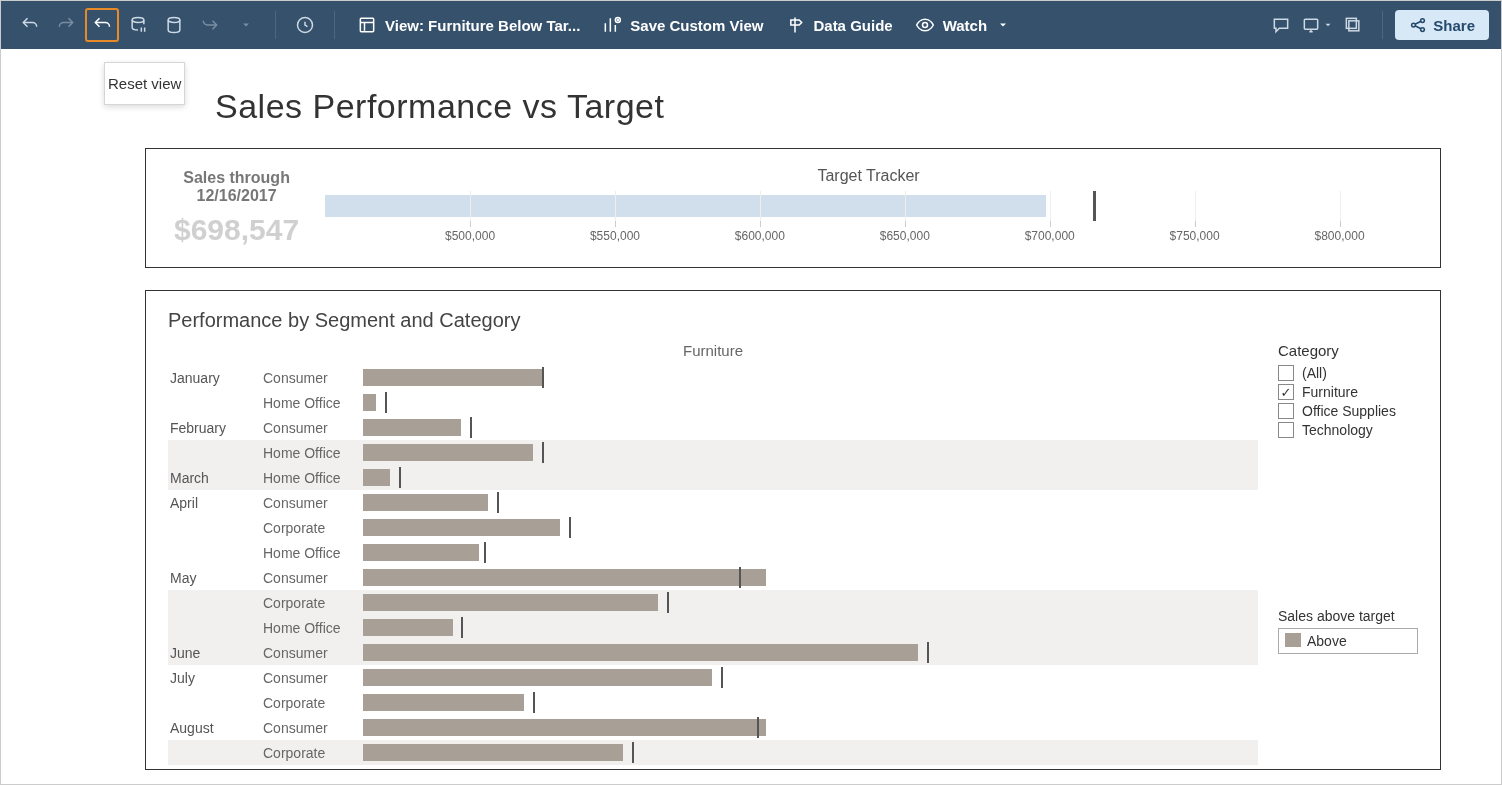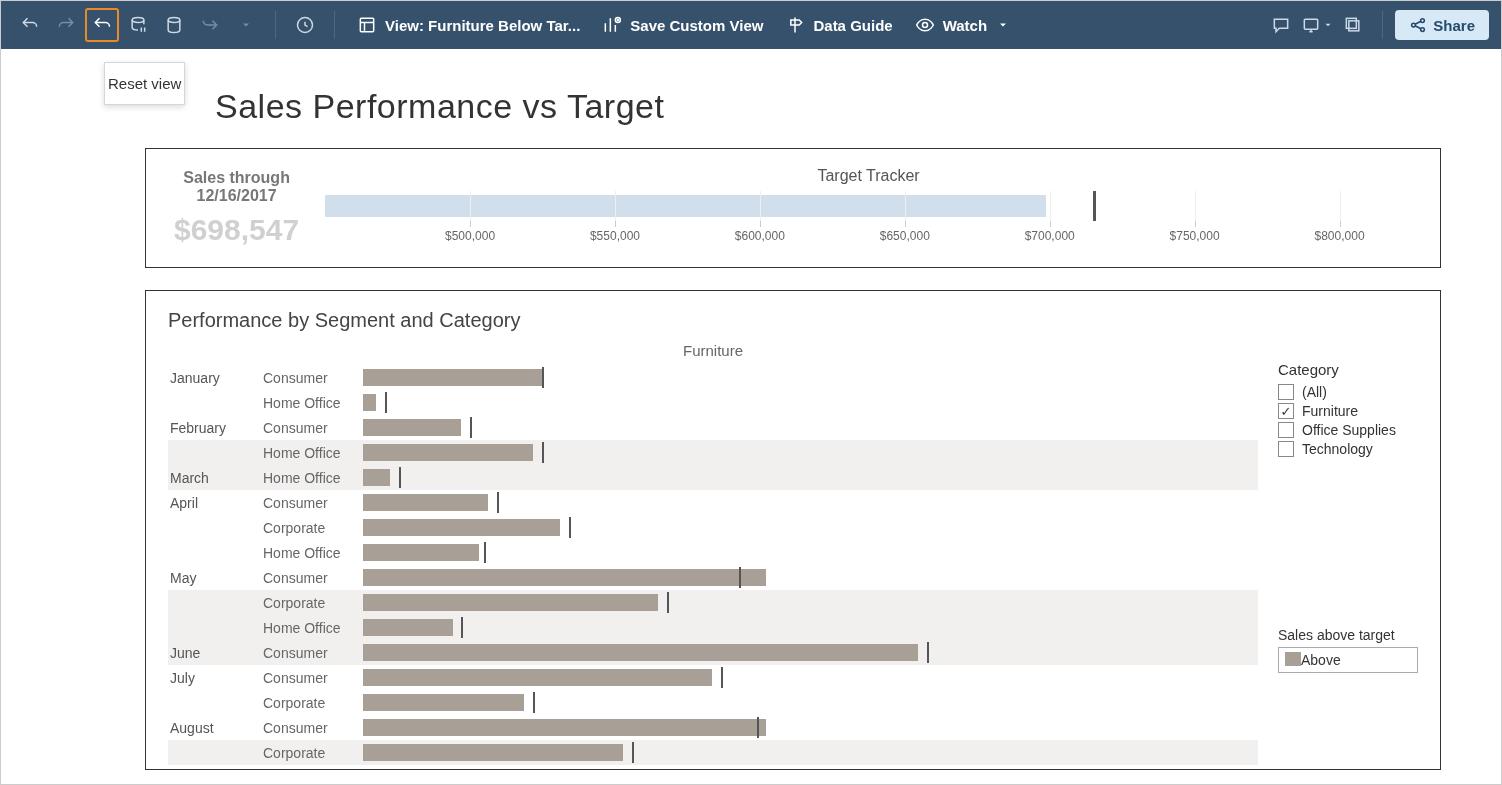--- a/index.html
+++ b/index.html
@@ -55,26 +55,26 @@
   .perf-chart-title{ text-align:center; font-size:15px; color:#666; margin-bottom:6px;}
   .perf-rows{ position:relative;}
   .perf-row{ display:flex; align-items:center; height:25px;}
   .perf-row.alt{ background:#f2f0ef;}
   .month-col{ width:95px; font-size:14px; color:#555; padding-left:2px;}
   .seg-col{ width:100px; font-size:14px; color:#666;}
   .bar-col{ flex:1; position:relative; height:100%;}
   .hbar{ position:absolute; top:4px; height:17px; background:#a8a096;}
   .hmark{ position:absolute; top:2px; height:21px; width:2px; background:#555;}
   
-  .perf-side{ width:160px; padding-left:20px; font-size:14px; color:#333;margin-top:19px;}
+  .perf-side{ width:160px; padding-left:20px; font-size:14px; color:#333;}
   .filter-title{ font-size:15px; margin-bottom:6px;}
   .cb-row{ display:flex; align-items:center; gap:8px; margin:3px 0; cursor:pointer;}
   .cb{ width:16px; height:16px; border:1.5px solid #888; display:flex; align-items:center;justify-content:center; font-size:13px; color:#333;}
   .legend-title{ margin-top:170px; font-size:14px;}
-  .legend-box{ border:1px solid #aaa; padding:4px 6px; display:flex; margin-top:4px;}
+  .legend-box{ border:1px solid #aaa; padding:4px 6px; display:flex; gap:6px; margin-top:4px;}
   .legend-sw{ width:16px; height:14px; background:#a8a096;}
 </style>
 </head>
 <body>
 
 <div class="toolbar">
   <div class="tb-btn">
       <svg viewBox="0 0 24 24">
         <path d="M9 14l-5-5 5-5"></path>
         <path d="M4 9h11a5 5 0 015 5v0"></path>

